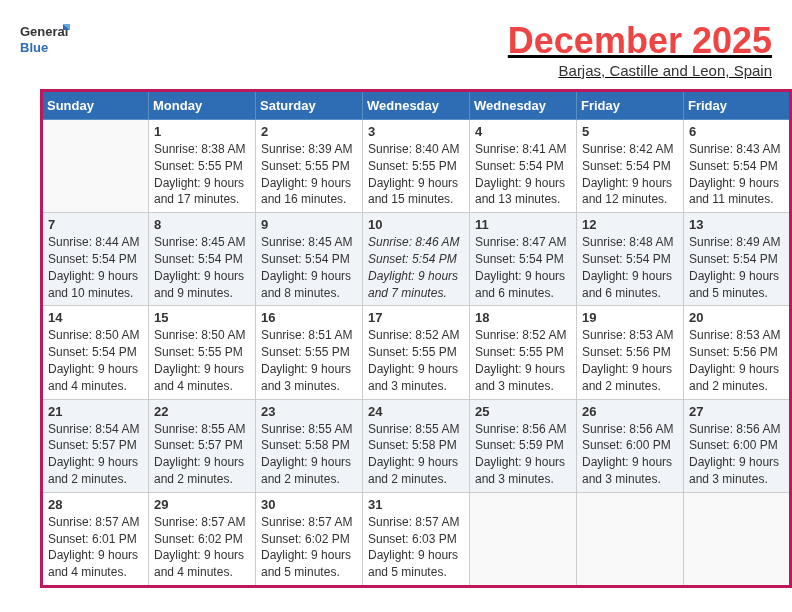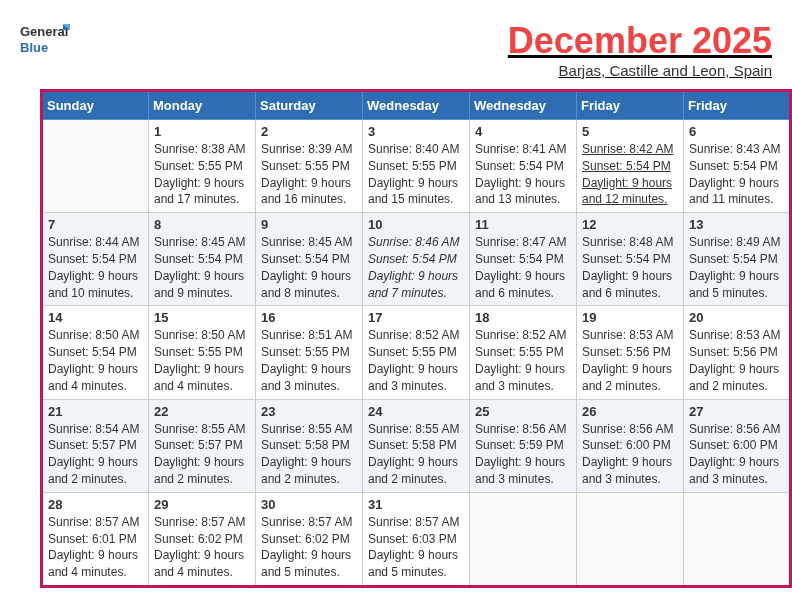--- a/index.html
+++ b/index.html
@@ -133,21 +133,21 @@
 Daylight: 9 hours and 15 minutes.</div>
         </td>
         <td>
           <span class="day-number">4</span>
           <div class="cell-text" style="white-space: pre-line;">Sunrise: 8:41 AM
 Sunset: 5:54 PM
 Daylight: 9 hours and 13 minutes.</div>
         </td>
         <td>
           <span class="day-number">5</span>
-          <div class="cell-text" style="white-space: pre-line; text-decoration: underline;">Sunrise: 8:42 AM
+          <div class="cell-text" style="white-space: pre-line;">Sunrise: 8:42 AM
 Sunset: 5:54 PM
 Daylight: 9 hours and 12 minutes.</div>
         </td>
         <td>
           <span class="day-number">6</span>
           <div class="cell-text" style="white-space: pre-line;">Sunrise: 8:43 AM
 Sunset: 5:54 PM
 Daylight: 9 hours and 11 minutes.</div>
         </td>
       </tr>

